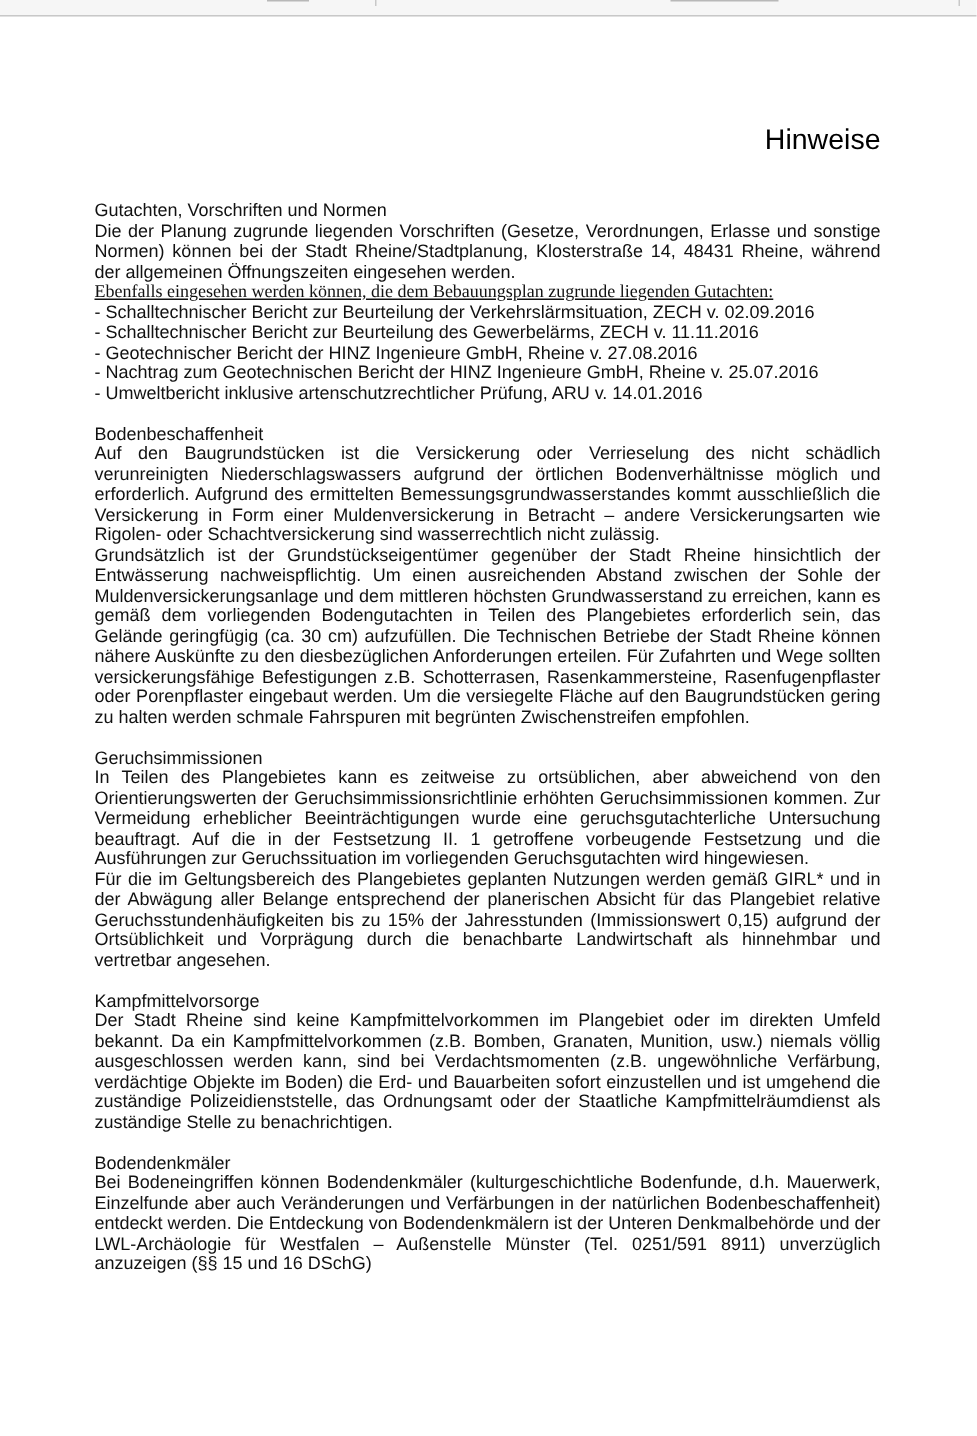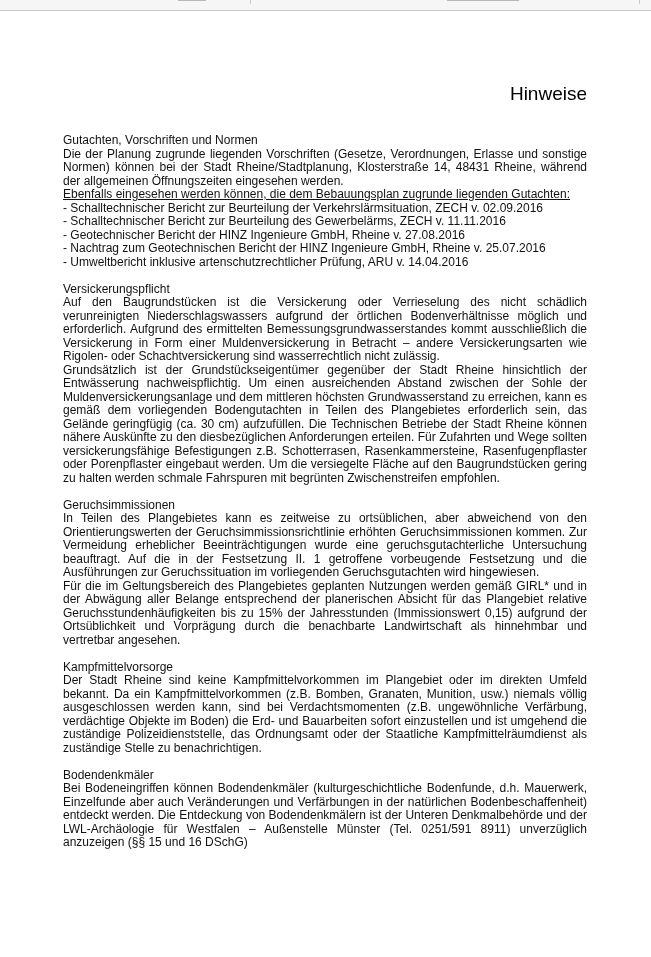--- a/index.html
+++ b/index.html
@@ -64,20 +64,21 @@
       font-size: 12px;
       line-height: 13.5px;
       margin: 0;
       text-align: justify;
     }
     .section p.last-line-left {
       text-align-last: left;
     }
     .underline {
       text-decoration: underline;
+      font-family: Liberation Serif, serif;
     }
     .list {
       list-style: none;
       padding: 0;
       margin: 0;
     }
     .list li {
       font-size: 12px;
       line-height: 13.5px;
       margin: 0;
@@ -99,26 +100,26 @@
 
   <div class="section">
     <h2>Gutachten, Vorschriften und Normen</h2>
     <p class="last-line-left">Die der Planung zugrunde liegenden Vorschriften (Gesetze, Verordnungen, Erlasse und sonstige Normen) können bei der Stadt Rheine/Stadtplanung, Klosterstraße 14, 48431 Rheine, während der allgemeinen Öffnungszeiten eingesehen werden.</p>
     <p class="underline" style="text-align:left;">Ebenfalls eingesehen werden können, die dem Bebauungsplan zugrunde liegenden Gutachten:</p>
     <ul class="list">
       <li>- Schalltechnischer Bericht zur Beurteilung der Verkehrslärmsituation, ZECH v. 02.09.2016</li>
       <li>- Schalltechnischer Bericht zur Beurteilung des Gewerbelärms, ZECH v. 11.11.2016</li>
       <li>- Geotechnischer Bericht der HINZ Ingenieure GmbH, Rheine v. 27.08.2016</li>
       <li>- Nachtrag zum Geotechnischen Bericht der HINZ Ingenieure GmbH, Rheine v. 25.07.2016</li>
-      <li>- Umweltbericht inklusive artenschutzrechtlicher Prüfung, ARU v. 14.04.2016</li>
+      <li>- Umweltbericht inklusive artenschutzrechtlicher Prüfung, ARU v. 14.01.2016</li>
     </ul>
   </div>
 
   <div class="section">
-    <h2>Versickerungspflicht</h2>
+    <h2>Bodenbeschaffenheit</h2>
     <p class="last-line-left">Auf den Baugrundstücken ist die Versickerung oder Verrieselung des nicht schädlich verunreinigten Niederschlagswassers aufgrund der örtlichen Bodenverhältnisse möglich und erforderlich. Aufgrund des ermittelten Bemessungsgrundwasserstandes kommt ausschließlich die Versickerung in Form einer Muldenversickerung in Betracht – andere Versickerungsarten wie Rigolen- oder Schachtversickerung sind wasserrechtlich nicht zulässig.</p>
     <p class="last-line-left">Grundsätzlich ist der Grundstückseigentümer gegenüber der Stadt Rheine hinsichtlich der Entwässerung nachweispflichtig. Um einen ausreichenden Abstand zwischen der Sohle der Muldenversickerungsanlage und dem mittleren höchsten Grundwasserstand zu erreichen, kann es gemäß dem vorliegenden Bodengutachten in Teilen des Plangebietes erforderlich sein, das Gelände geringfügig (ca. 30 cm) aufzufüllen. Die Technischen Betriebe der Stadt Rheine können nähere Auskünfte zu den diesbezüglichen Anforderungen erteilen. Für Zufahrten und Wege sollten versickerungsfähige Befestigungen z.B. Schotterrasen, Rasenkammersteine, Rasenfugenpflaster oder Porenpflaster eingebaut werden. Um die versiegelte Fläche auf den Baugrundstücken gering zu halten werden schmale Fahrspuren mit begrünten Zwischenstreifen empfohlen.</p>
   </div>
 
   <div class="section">
     <h2>Geruchsimmissionen</h2>
     <p class="last-line-left">In Teilen des Plangebietes kann es zeitweise zu ortsüblichen, aber abweichend von den Orientierungswerten der Geruchsimmissionsrichtlinie erhöhten Geruchsimmissionen kommen. Zur Vermeidung erheblicher Beeinträchtigungen wurde eine geruchsgutachterliche Untersuchung beauftragt. Auf die in der Festsetzung II. 1 getroffene vorbeugende Festsetzung und die Ausführungen zur Geruchssituation im vorliegenden Geruchsgutachten wird hingewiesen.</p>
     <p class="last-line-left">Für die im Geltungsbereich des Plangebietes geplanten Nutzungen werden gemäß GIRL* und in der Abwägung aller Belange entsprechend der planerischen Absicht für das Plangebiet relative Geruchsstundenhäufigkeiten bis zu 15% der Jahresstunden (Immissionswert 0,15) aufgrund der Ortsüblichkeit und Vorprägung durch die benachbarte Landwirtschaft als hinnehmbar und vertretbar angesehen.</p>
   </div>
 

